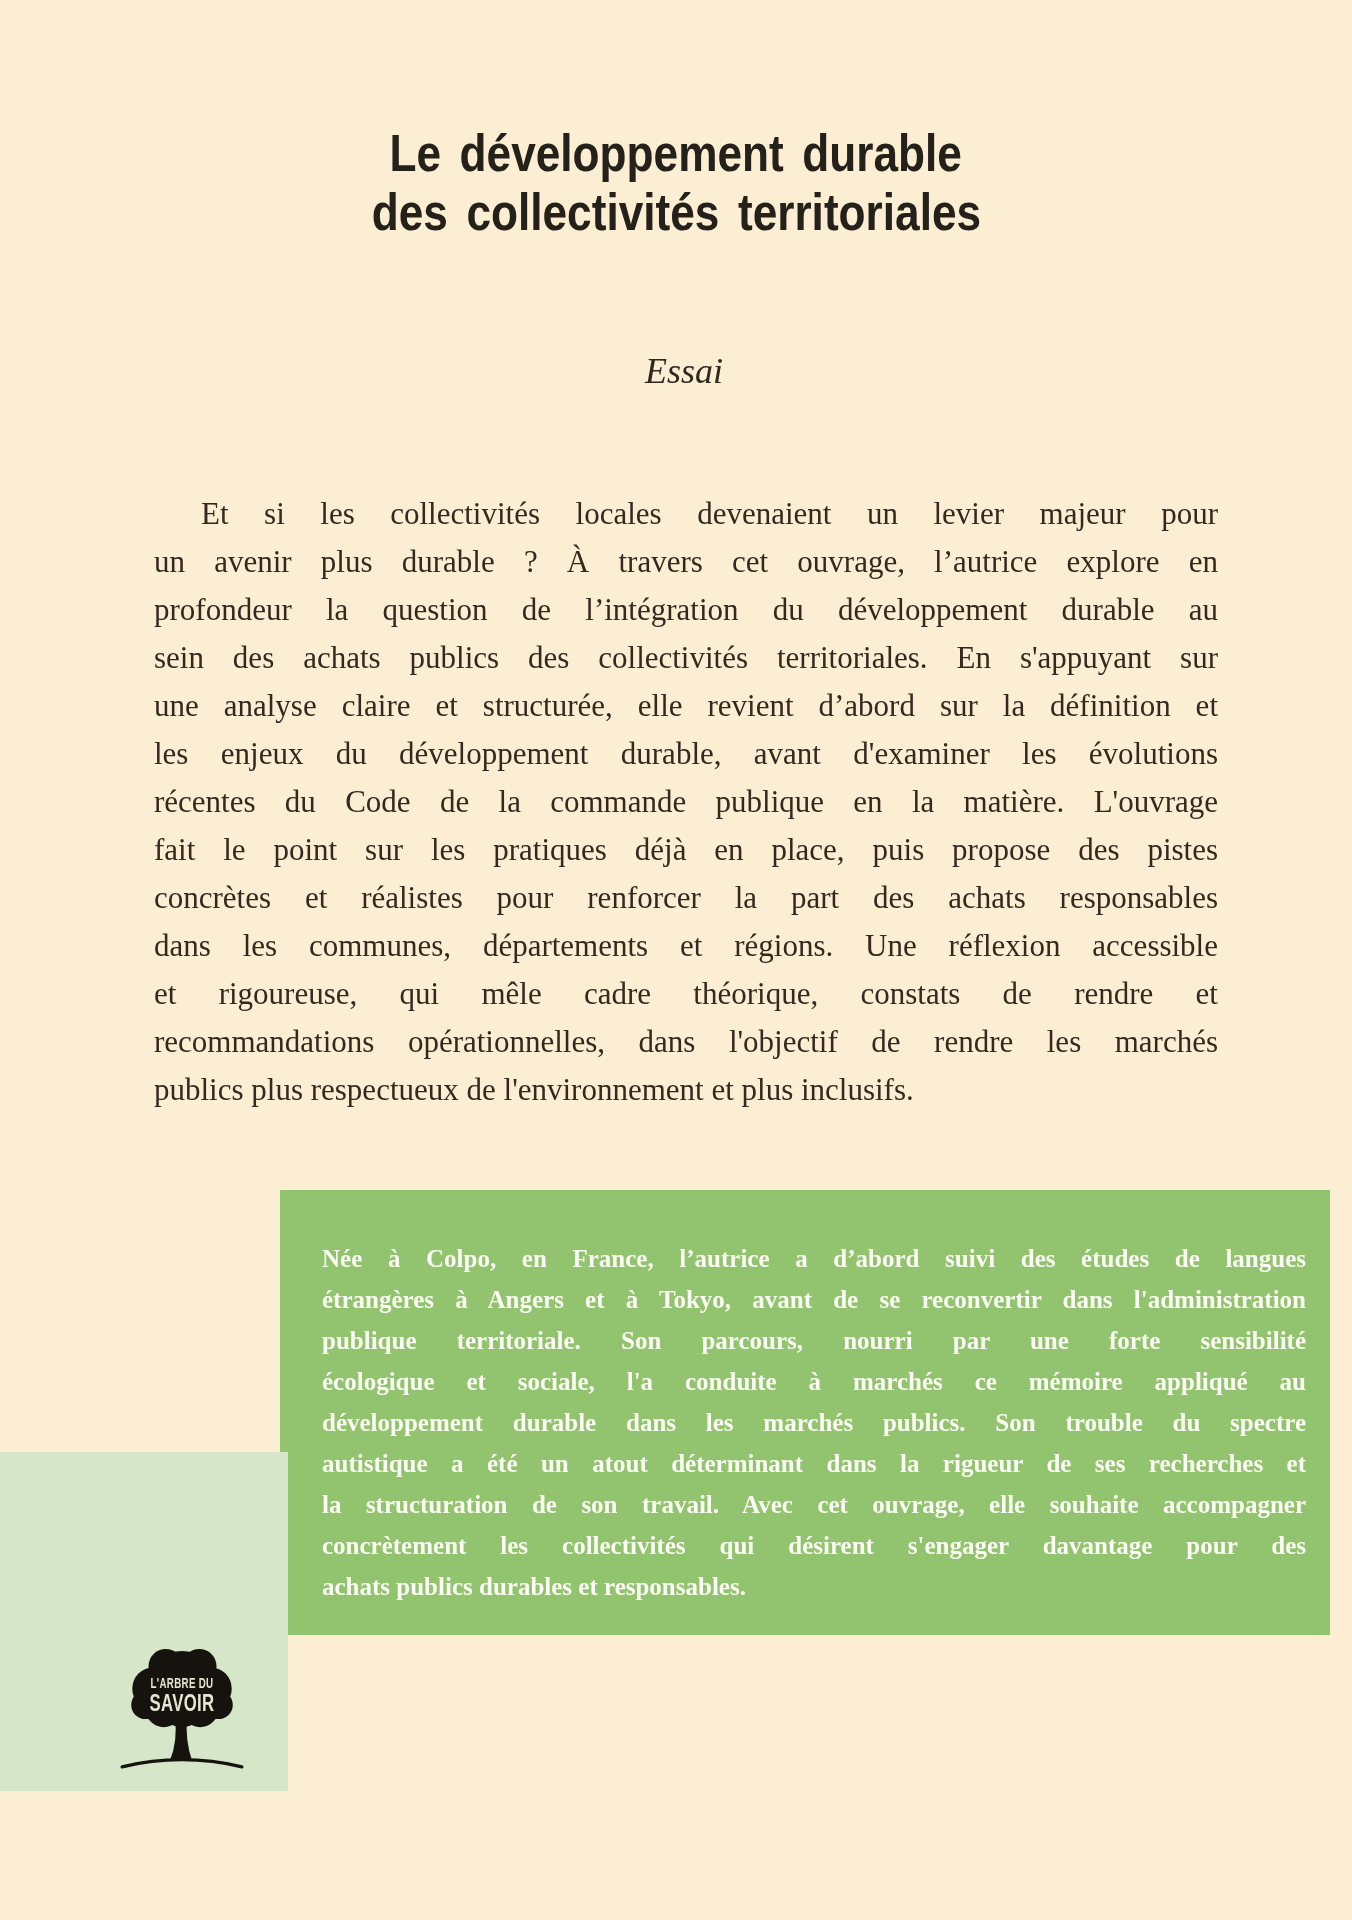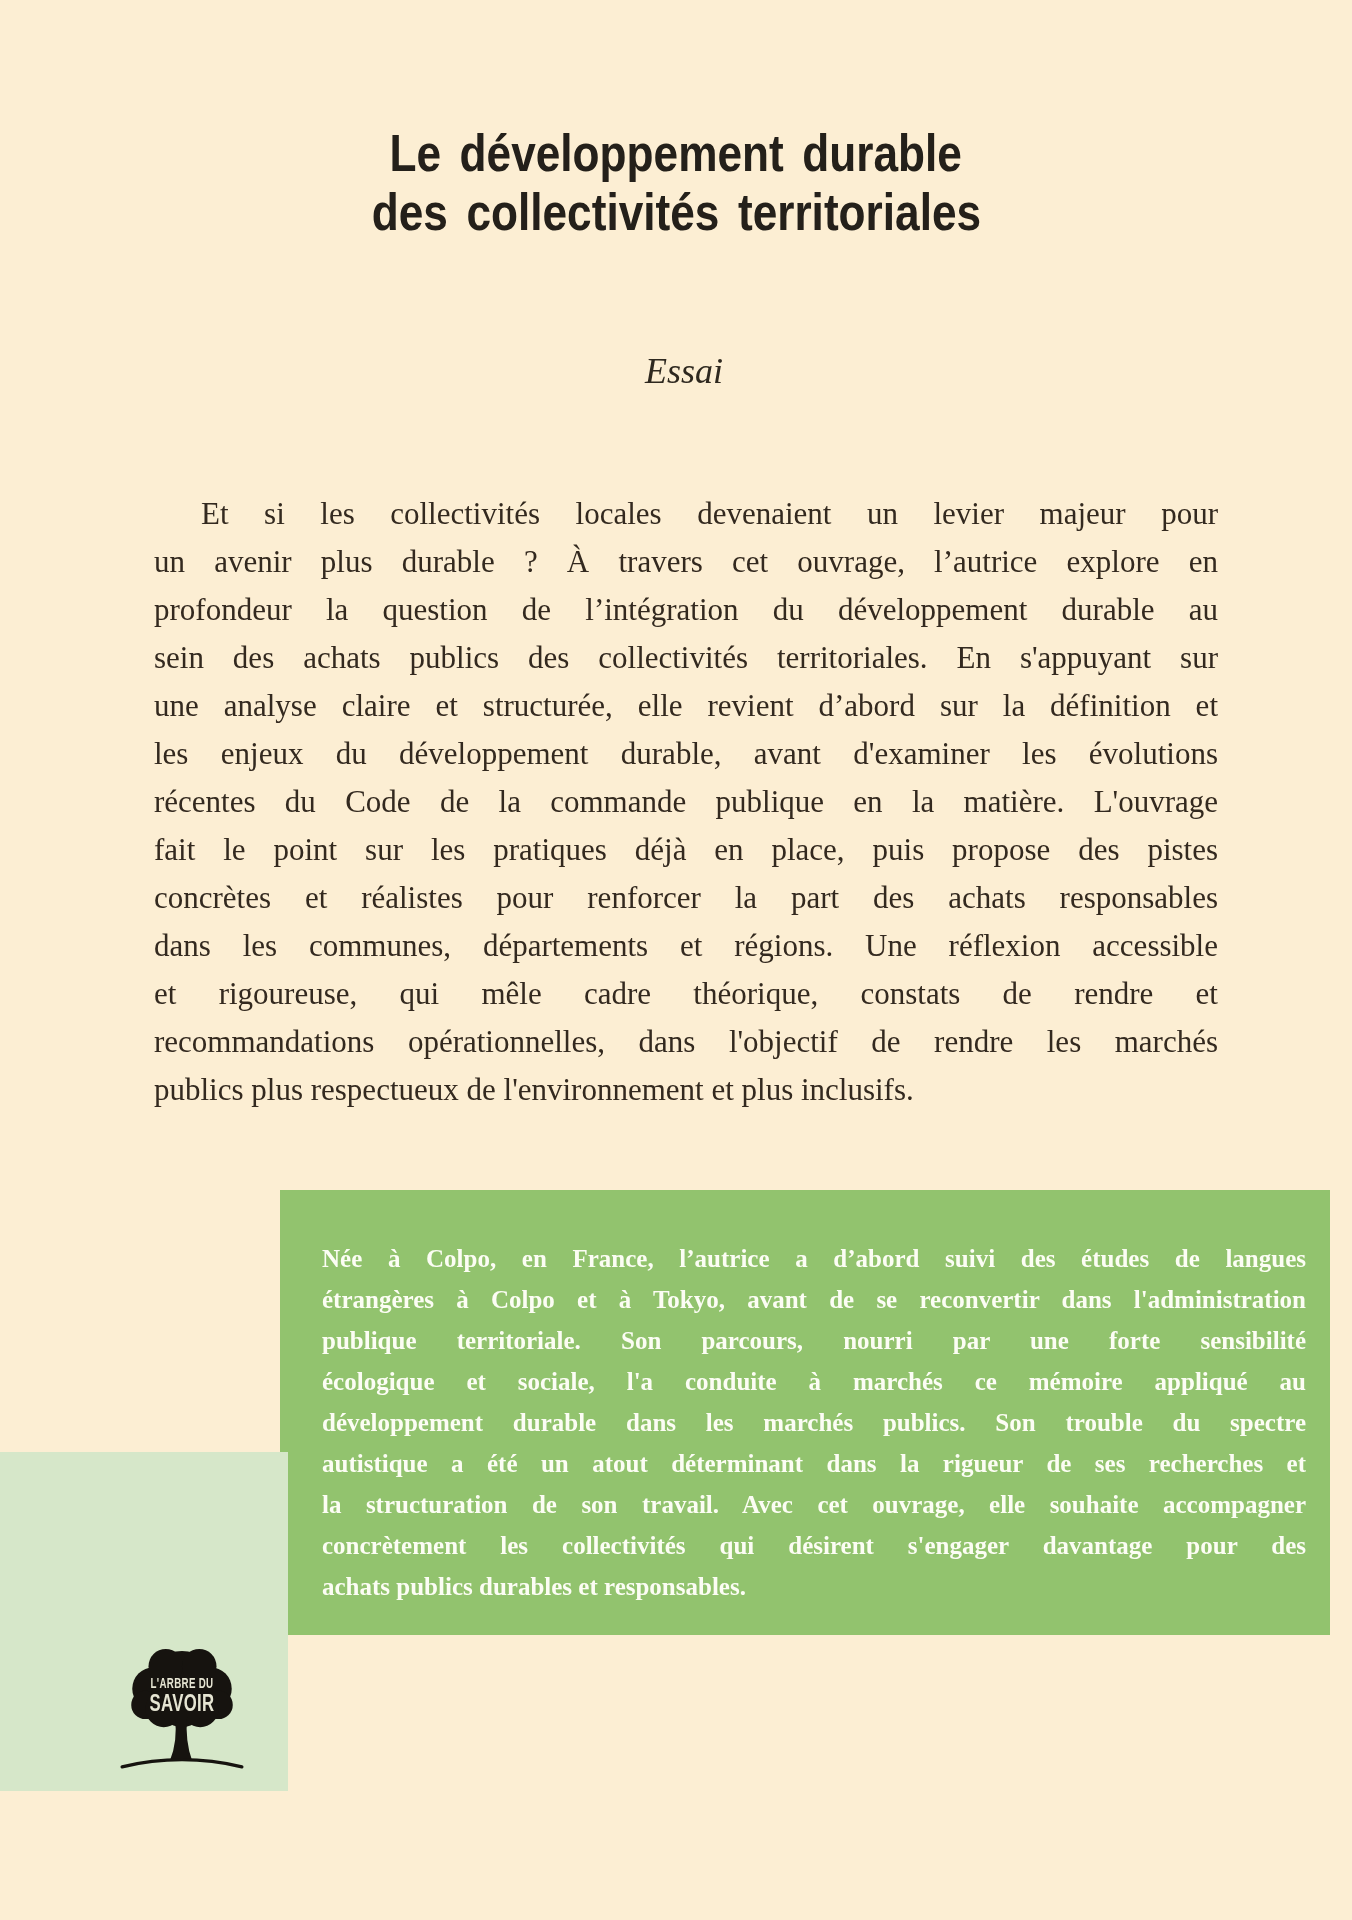--- a/index.html
+++ b/index.html
@@ -105,21 +105,21 @@
       <div class="jline">fait le point sur les pratiques déjà en place, puis propose des pistes</div>
       <div class="jline">concrètes et réalistes pour renforcer la part des achats responsables</div>
       <div class="jline">dans les communes, départements et régions. Une réflexion accessible</div>
       <div class="jline">et rigoureuse, qui mêle cadre théorique, constats de rendre et</div>
       <div class="jline">recommandations opérationnelles, dans l'objectif de rendre les marchés</div>
       <div class="jline last">publics plus respectueux de l'environnement et plus inclusifs.</div>
     </section>
 
   <section class="bio-box">
       <div class="bio-line jline first">Née à Colpo, en France, l’autrice a d’abord suivi des études de langues</div>
-      <div class="bio-line jline">étrangères à Colpo et à Tokyo, avant de se reconvertir dans l'administration</div>
+      <div class="bio-line jline">étrangères à Angers et à Tokyo, avant de se reconvertir dans l'administration</div>
       <div class="bio-line jline">publique territoriale. Son parcours, nourri par une forte sensibilité</div>
       <div class="bio-line jline">écologique et sociale, l'a conduite à marchés ce mémoire appliqué au</div>
       <div class="bio-line jline">développement durable dans les marchés publics. Son trouble du spectre</div>
       <div class="bio-line jline">autistique a été un atout déterminant dans la rigueur de ses recherches et</div>
       <div class="bio-line jline">la structuration de son travail. Avec cet ouvrage, elle souhaite accompagner</div>
       <div class="bio-line jline">concrètement les collectivités qui désirent s'engager davantage pour des</div>
       <div class="bio-line jline last">achats publics durables et responsables.</div>
     </section>
 
   <div class="pale-band"></div>

